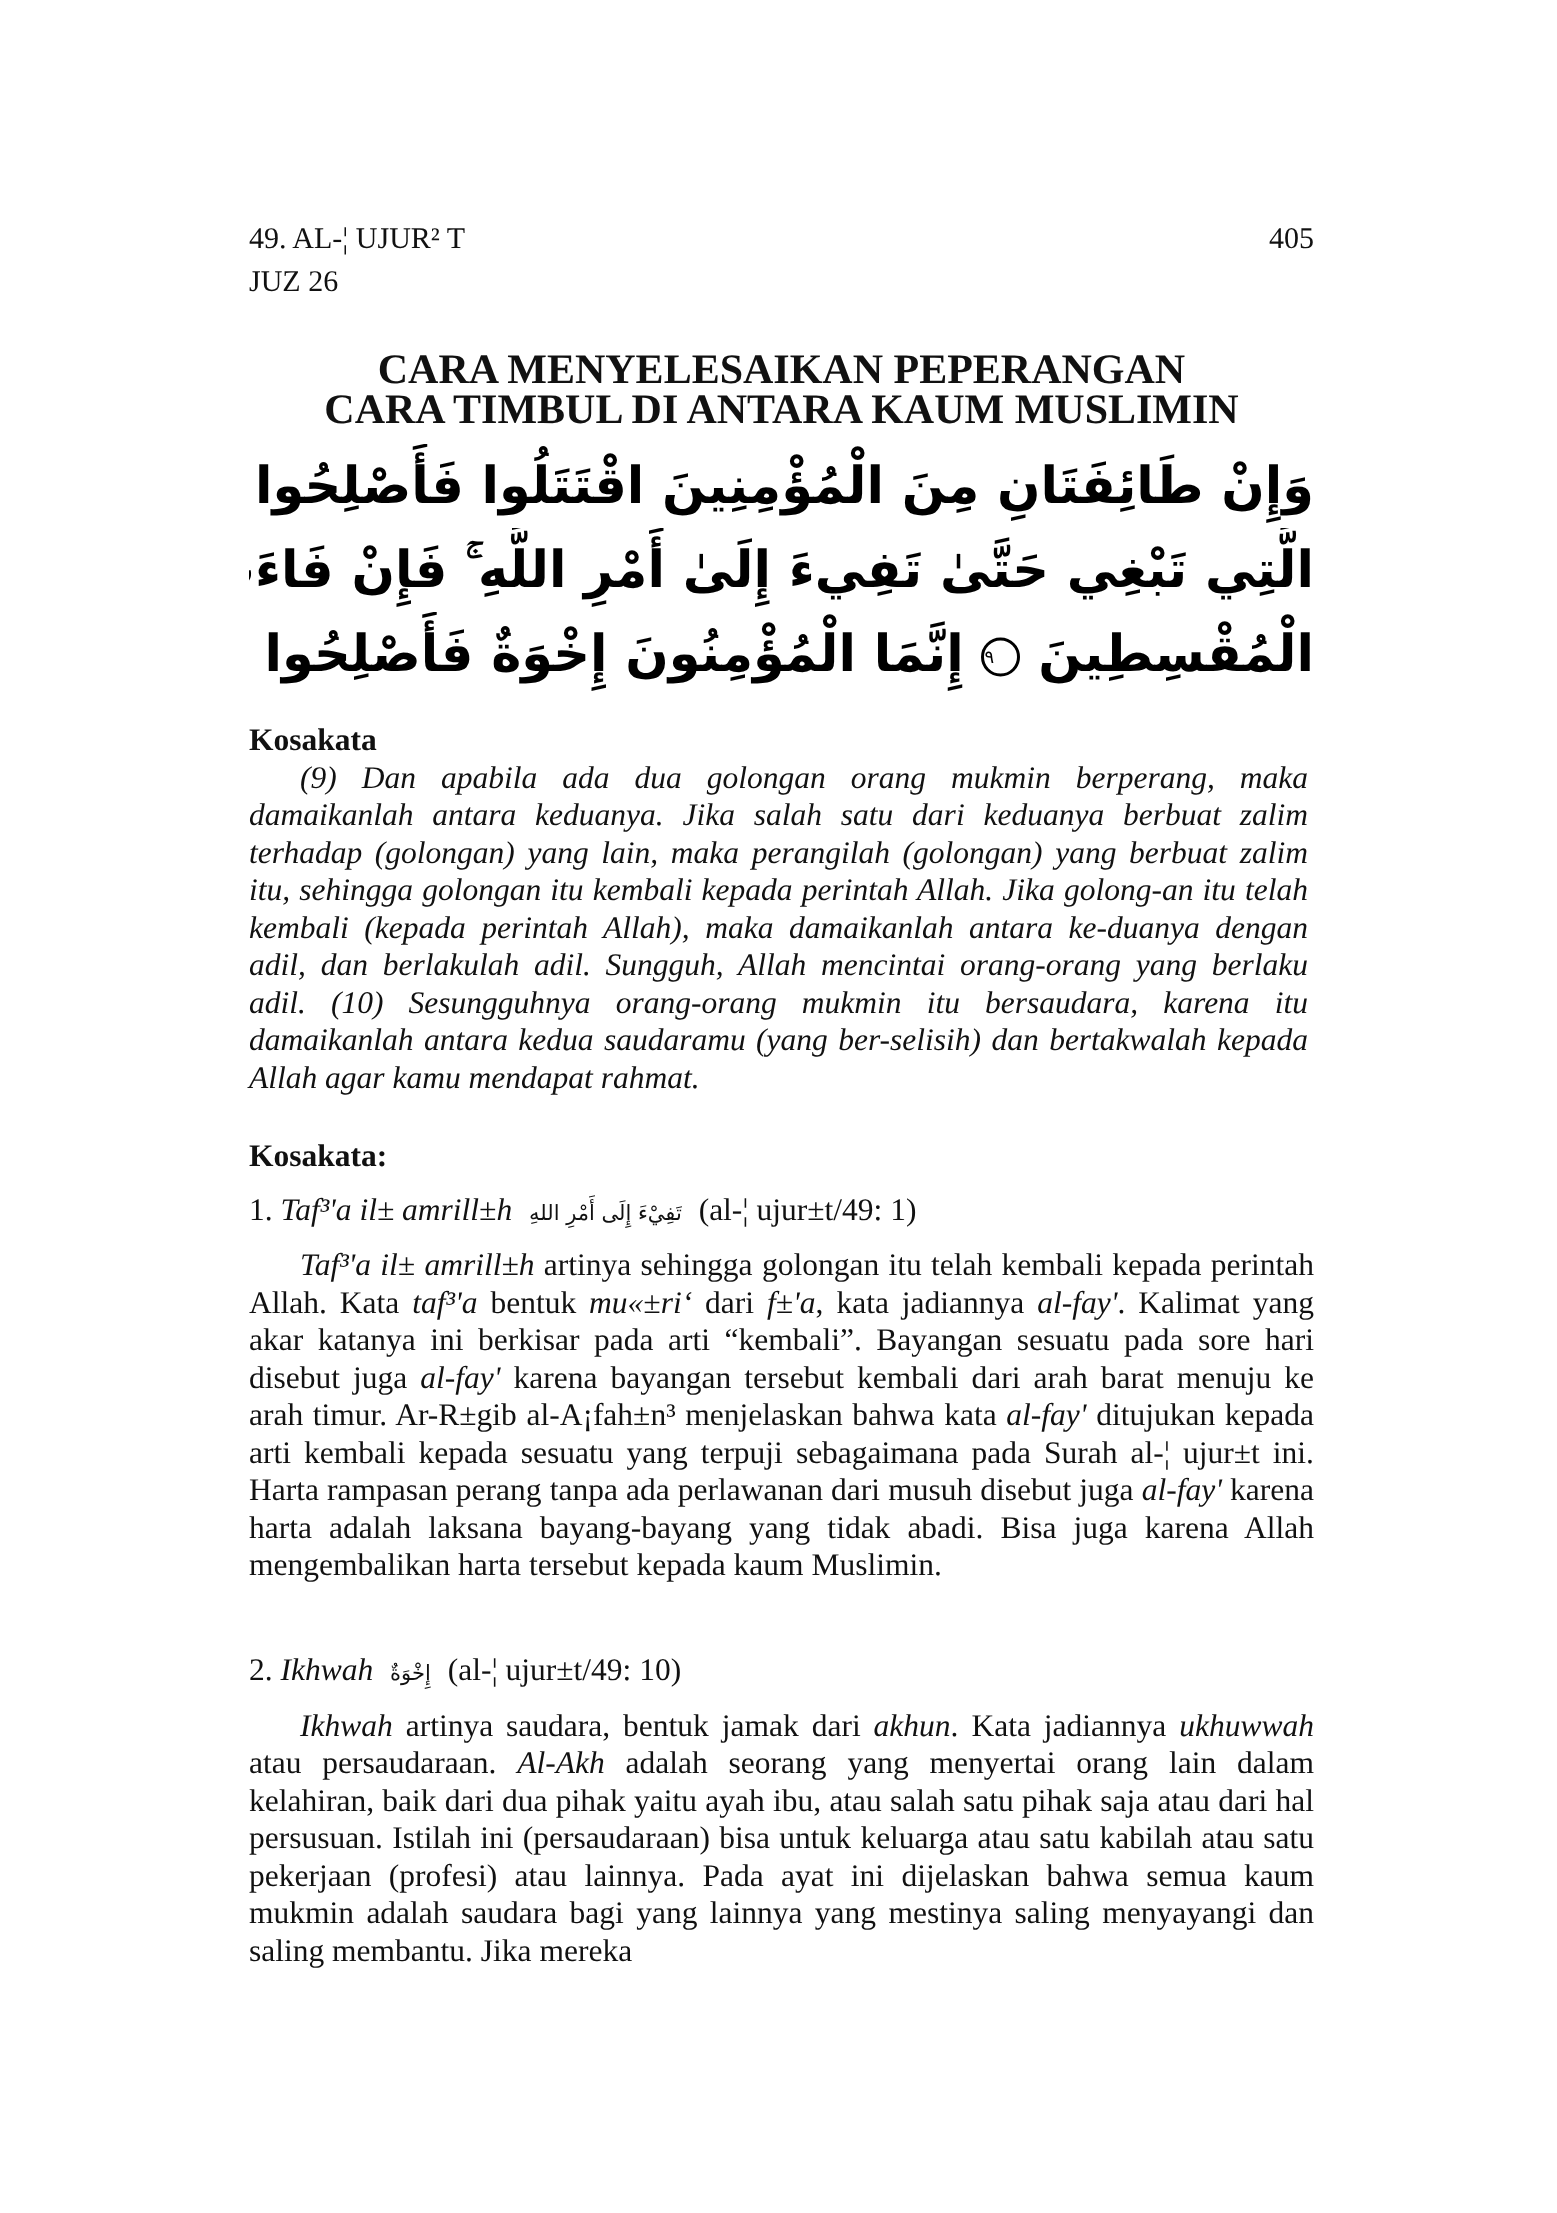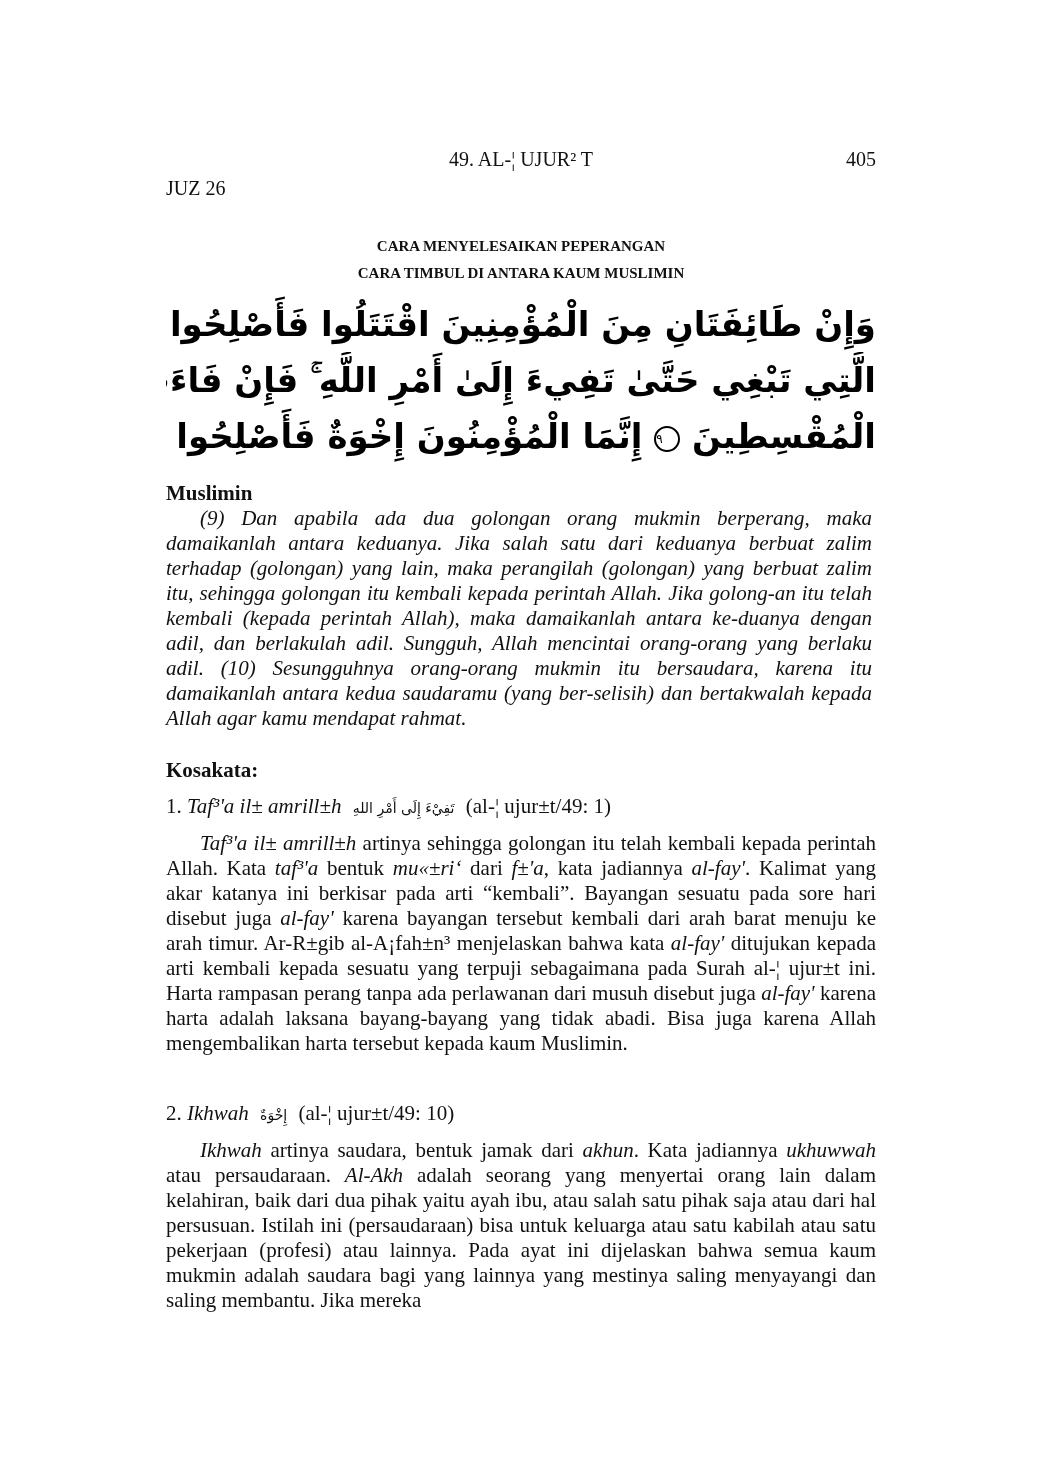--- a/index.html
+++ b/index.html
@@ -7,25 +7,25 @@
     width: 1038px; height: 1475px; position: relative; overflow: hidden;
     font-family: "Liberation Serif", "DejaVu Serif", serif;
     color: #111111;
   }
   .page { position: absolute; left: 166px; top: 0; width: 710px; }
   .running-head {
     position: absolute; top: 146px; left: 0; width: 710px; height: 26px;
     font-size: 20px; line-height: 26px;
   }
   .rh-left { position: absolute; left: 0; top: 0; margin-top: 29px; }
-  .rh-center { position: absolute; left: 0; right: 0; top: 0; text-align: center; }
+  .rh-center { position: absolute; left: 0; right: 0; top: 0; text-align: left; }
   .rh-right { position: absolute; right: 0; top: 0; }
   .title {
     position: absolute; top: 233px; left: 0; width: 710px; text-align: center;
-    font-weight: bold; font-size: 15px; line-height: 27px;
+    font-weight: bold; font-size: 28px; line-height: 27px;
   }
   .arabic-block {
     position: absolute; top: 296px; left: 0; width: 710px;
     direction: rtl; text-align: justify; text-align-last: justify;
     font-family: "DejaVu Sans", sans-serif; font-weight: bold;
     font-size: 34px; line-height: 56px; color: #000;
   }
   .arabic-line { display: block; white-space: nowrap; overflow: hidden; text-align: justify; text-align-last: justify; }
   .ayah-mark {
     display: inline-block; width: 22px; height: 22px; border: 2px solid #000;
@@ -65,21 +65,21 @@
     <span class="arabic-line">وَإِنْ طَائِفَتَانِ مِنَ الْمُؤْمِنِينَ اقْتَتَلُوا فَأَصْلِحُوا بَيْنَهُمَا ۖ فَإِنْ بَغَتْ إِحْدَاهُمَا عَلَى الْأُخْرَىٰ فَقَاتِلُوا</span>
     <span class="arabic-line">الَّتِي تَبْغِي حَتَّىٰ تَفِيءَ إِلَىٰ أَمْرِ اللَّهِ ۚ فَإِنْ فَاءَتْ فَأَصْلِحُوا بَيْنَهُمَا بِالْعَدْلِ وَأَقْسِطُوا ۖ إِنَّ اللَّهَ يُحِبُّ</span>
     <span class="arabic-line">
       <span>الْمُقْسِطِينَ</span>
       <span class="ayah-mark">٩</span>
       <span>إِنَّمَا الْمُؤْمِنُونَ إِخْوَةٌ فَأَصْلِحُوا بَيْنَ أَخَوَيْكُمْ ۚ وَاتَّقُوا اللَّهَ لَعَلَّكُمْ تُرْحَمُونَ</span>
       
     </span>
   </div>
 
-  <div class="section-head" style="top:481px;">Muslimin</div>
+  <div class="section-head" style="top:481px;">Kosakata</div>
   <p class="para italic indent" style="top:506px; width:706px;">(9) Dan apabila ada dua golongan orang mukmin berperang, maka damaikanlah antara keduanya. Jika salah satu dari keduanya berbuat zalim terhadap (golongan) yang lain, maka perangilah (golongan) yang berbuat zalim itu, sehingga golongan itu kembali kepada perintah Allah. Jika golong-an itu telah kembali (kepada perintah Allah), maka damaikanlah antara ke-duanya dengan adil, dan berlakulah adil. Sungguh, Allah mencintai orang-orang yang berlaku adil. (10) Sesungguhnya orang-orang mukmin itu bersaudara, karena itu damaikanlah antara kedua saudaramu (yang ber-selisih) dan bertakwalah kepada Allah agar kamu mendapat rahmat.</p>
 
   <div class="section-head" style="top:758px;">Kosakata:</div>
 
   <div class="vocab-line" style="top:794px;">
     <span>1.</span>
     <i>Taf³'a il± amrill±h</i>
     <span class="ar-inline">تَفِيْءَ إِلَى أَمْرِ اللهِ</span>
     <span>(al-¦ ujur±t/49: 1)</span>
   </div>

